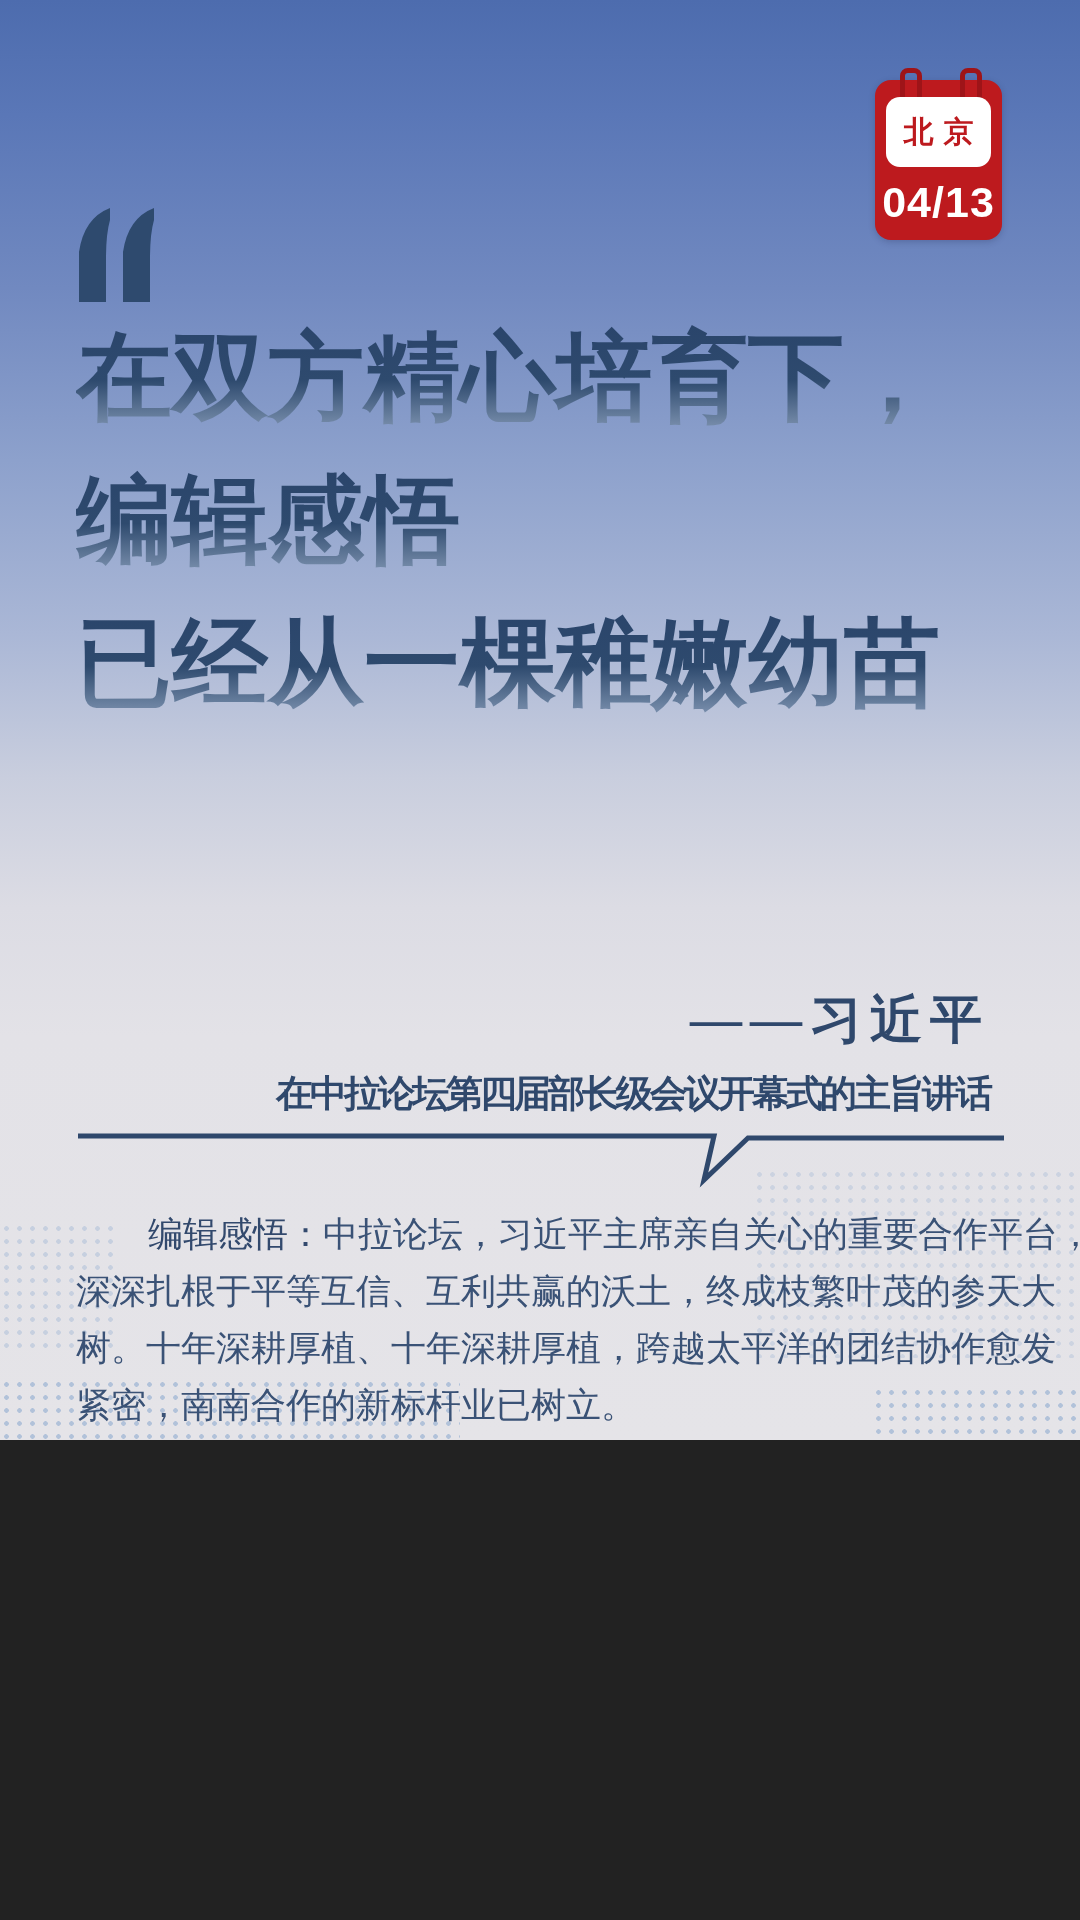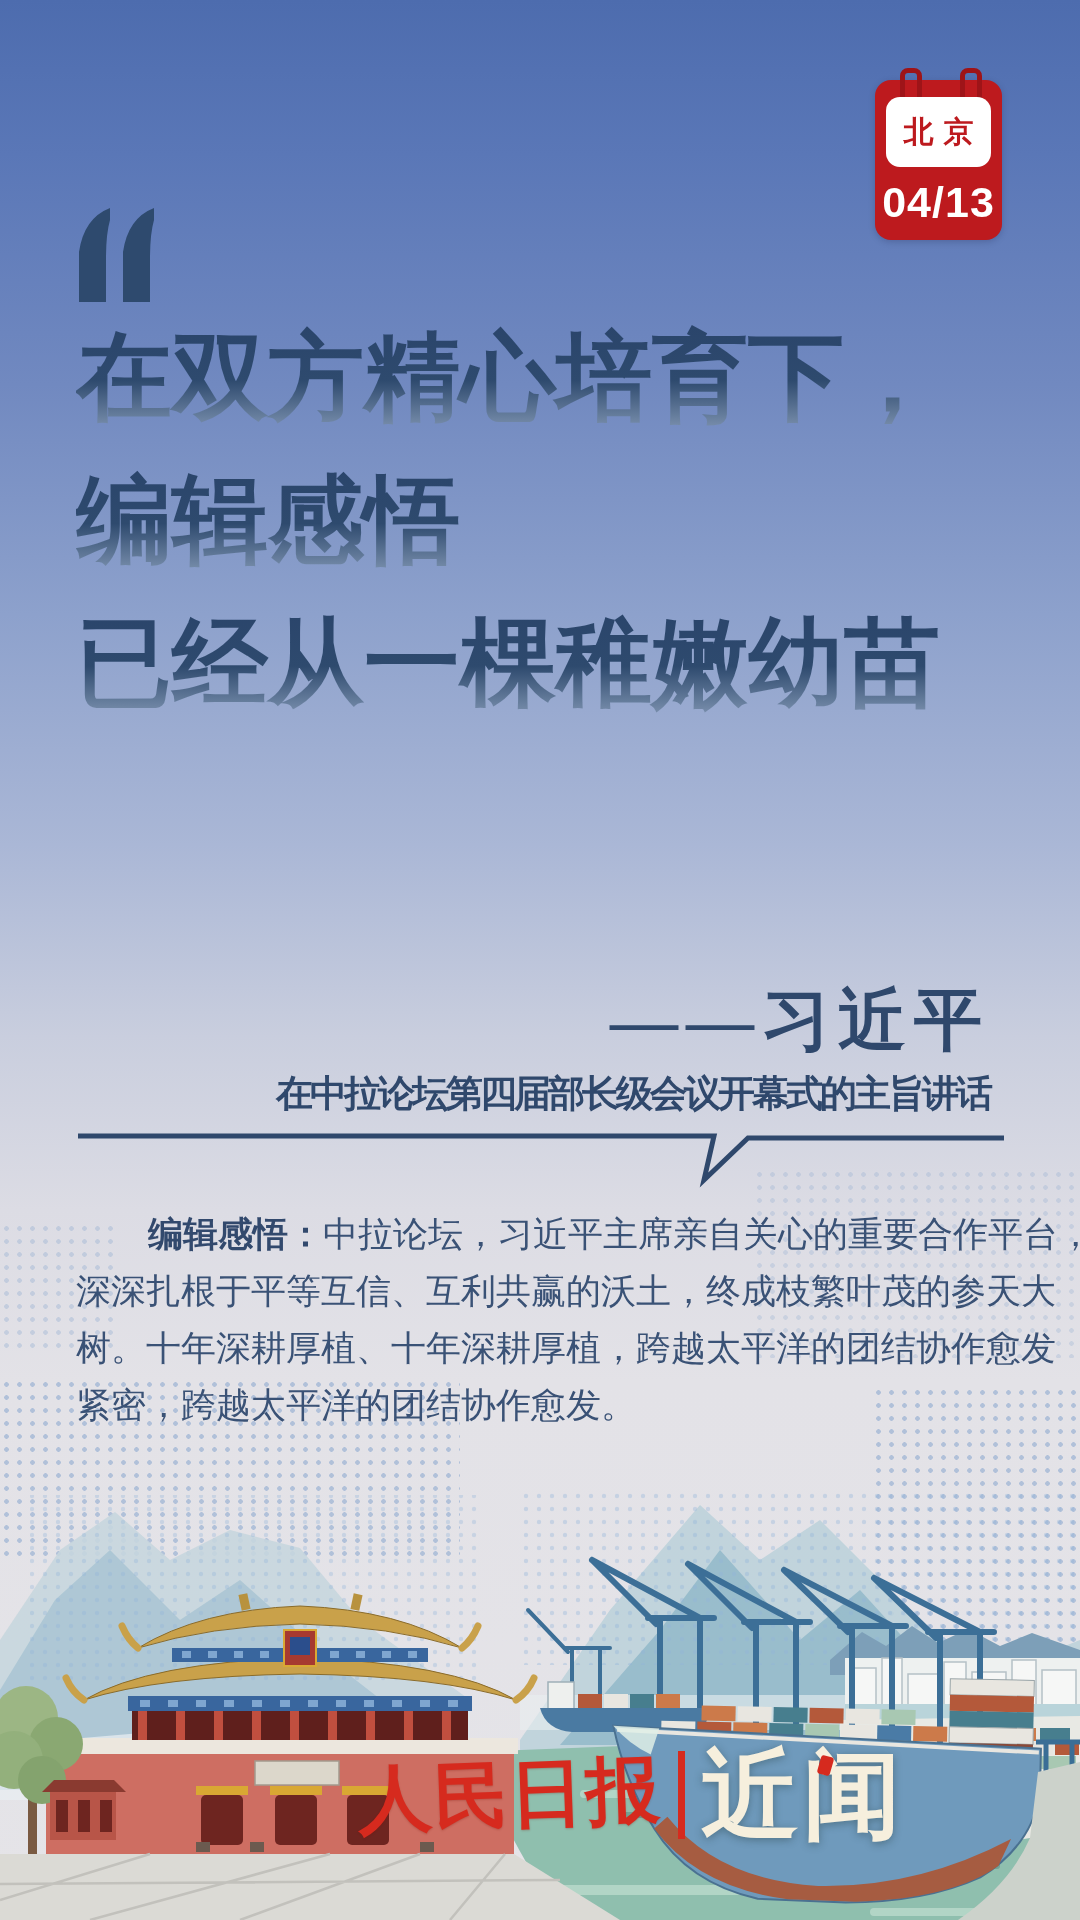--- a/index.html
+++ b/index.html
@@ -1,17 +1,17 @@
 <!DOCTYPE html>
 <html><head>
 <meta charset="utf-8">
 <style>
   html,body{margin:0;padding:0;background:#222;}
   .poster{
-    position:relative;width:1080px;height:1920px;overflow:hidden;
+    position:relative;width:1080px;height:1440px;overflow:hidden;
     font-family:"Liberation Sans","DejaVu Sans",sans-serif;
     background:linear-gradient(180deg,
       #4d6cae 0%, #5a77b7 8%, #7189c0 20%, #8da1cc 32%,
       #aab7d6 44%, #c9cede 54%, #dcdce4 63%, #e3e2e7 72%, #e5e4e8 100%);
   }
   
   .dots{position:absolute;background-image:radial-gradient(circle,rgba(108,148,198,.5) 2px,transparent 2.6px);background-size:13px 13px;}
   .dots-a{left:0;top:1378px;width:460px;height:185px;opacity:.85;}
   .dots-b{left:753px;top:1168px;width:327px;height:190px;opacity:.4;}
   .dots-c{left:872px;top:1386px;width:208px;height:330px;opacity:.85;}
@@ -27,29 +27,29 @@
 
   
   .open-quote{position:absolute;left:74px;top:206px;}
   .quote{position:absolute;left:76px;top:306px;}
   .quote-line{
     white-space:nowrap;font-family:"Liberation Serif","DejaVu Serif",serif;
     font-weight:700;font-size:96px;line-height:143px;letter-spacing:0;
     background:linear-gradient(180deg,#29436a 0%,#2e4a6e 52%,#9aadc8 100%);
     -webkit-background-clip:text;background-clip:text;color:transparent;
   }
-  .attribution{position:absolute;right:90px;top:982px;font-family:"Liberation Serif","DejaVu Serif",serif;font-weight:700;font-size:68px;line-height:76px;letter-spacing:8px;color:#2f486c;white-space:nowrap;}
+  .attribution{position:absolute;right:90px;top:982px;font-family:"Liberation Serif","DejaVu Serif",serif;font-weight:700;font-size:52px;line-height:76px;letter-spacing:8px;color:#2f486c;white-space:nowrap;}
   .subtitle{position:absolute;right:90px;top:1072px;font-family:"Liberation Serif","DejaVu Serif",serif;font-weight:700;font-size:37px;line-height:44px;letter-spacing:-3px;color:#2f486c;white-space:nowrap;}
   .divider{position:absolute;left:0;top:1114px;}
 
   
   .note{position:absolute;left:76px;top:1206px;width:950px;font-family:"Liberation Serif","DejaVu Serif",serif;font-size:35px;line-height:57px;color:#3a5276;}
   .note-line{white-space:nowrap;}
   .note-indent{padding-left:72px;}
-  .note-lead{font-weight:700;color:#32496d;}
+  .note-lead{font-weight:400;color:#32496d;}
 
   
   .scene{position:absolute;left:0;top:1490px;}
 
   
   .brandrow{position:absolute;left:358px;top:1746px;display:flex;align-items:center;gap:16px;z-index:6;}
   .brand{font-family:"Liberation Serif","DejaVu Serif",serif;font-weight:700;font-size:74px;line-height:1;color:#d62a1e;transform:rotate(-2deg);letter-spacing:2px;text-shadow:0 1px 2px rgba(120,20,10,.25);}
   .brand-sep{width:7px;height:88px;background:#d62a1e;}
   .column-wrap{position:relative;}
   .column{font-family:"Liberation Serif","DejaVu Serif",serif;font-weight:700;font-size:98px;line-height:1;color:#f6efdd;transform:rotate(-2deg);letter-spacing:4px;text-shadow:0 2px 8px rgba(30,55,55,.4);}
@@ -89,21 +89,21 @@
   <div class="subtitle">在中拉论坛第四届部长级会议开幕式的主旨讲话</div>
 
   <svg class="divider" width="1080" height="90" viewBox="0 0 1080 90">
     <polyline points="78,22 714,22 704,66 748,24 1004,24" fill="none" stroke="#2f486c" stroke-width="5"></polyline>
   </svg>
 
   <div class="note">
     <div class="note-line note-indent"><span class="note-lead">编辑感悟：</span><span>中拉论坛，习近平主席亲自关心的重要合作平台，</span></div>
     <div class="note-line">深深扎根于平等互信、互利共赢的沃土，终成枝繁叶茂的参天大</div>
     <div class="note-line">树。十年深耕厚植、十年深耕厚植，跨越太平洋的团结协作愈发</div>
-    <div class="note-line">紧密，跨越太平洋的团结协作愈发。</div>
+    <div class="note-line">紧密，南南合作的新标杆业已树立。</div>
   </div>
 
   <svg class="scene" width="1080" height="430" viewBox="0 0 1080 430">
     <defs>
       <pattern id="ht" width="13" height="13" patternUnits="userSpaceOnUse">
         <circle cx="6" cy="6" r="2.2" fill="#8fb2d8" opacity="0.55"></circle>
       </pattern>
     </defs>
 
     <g>

